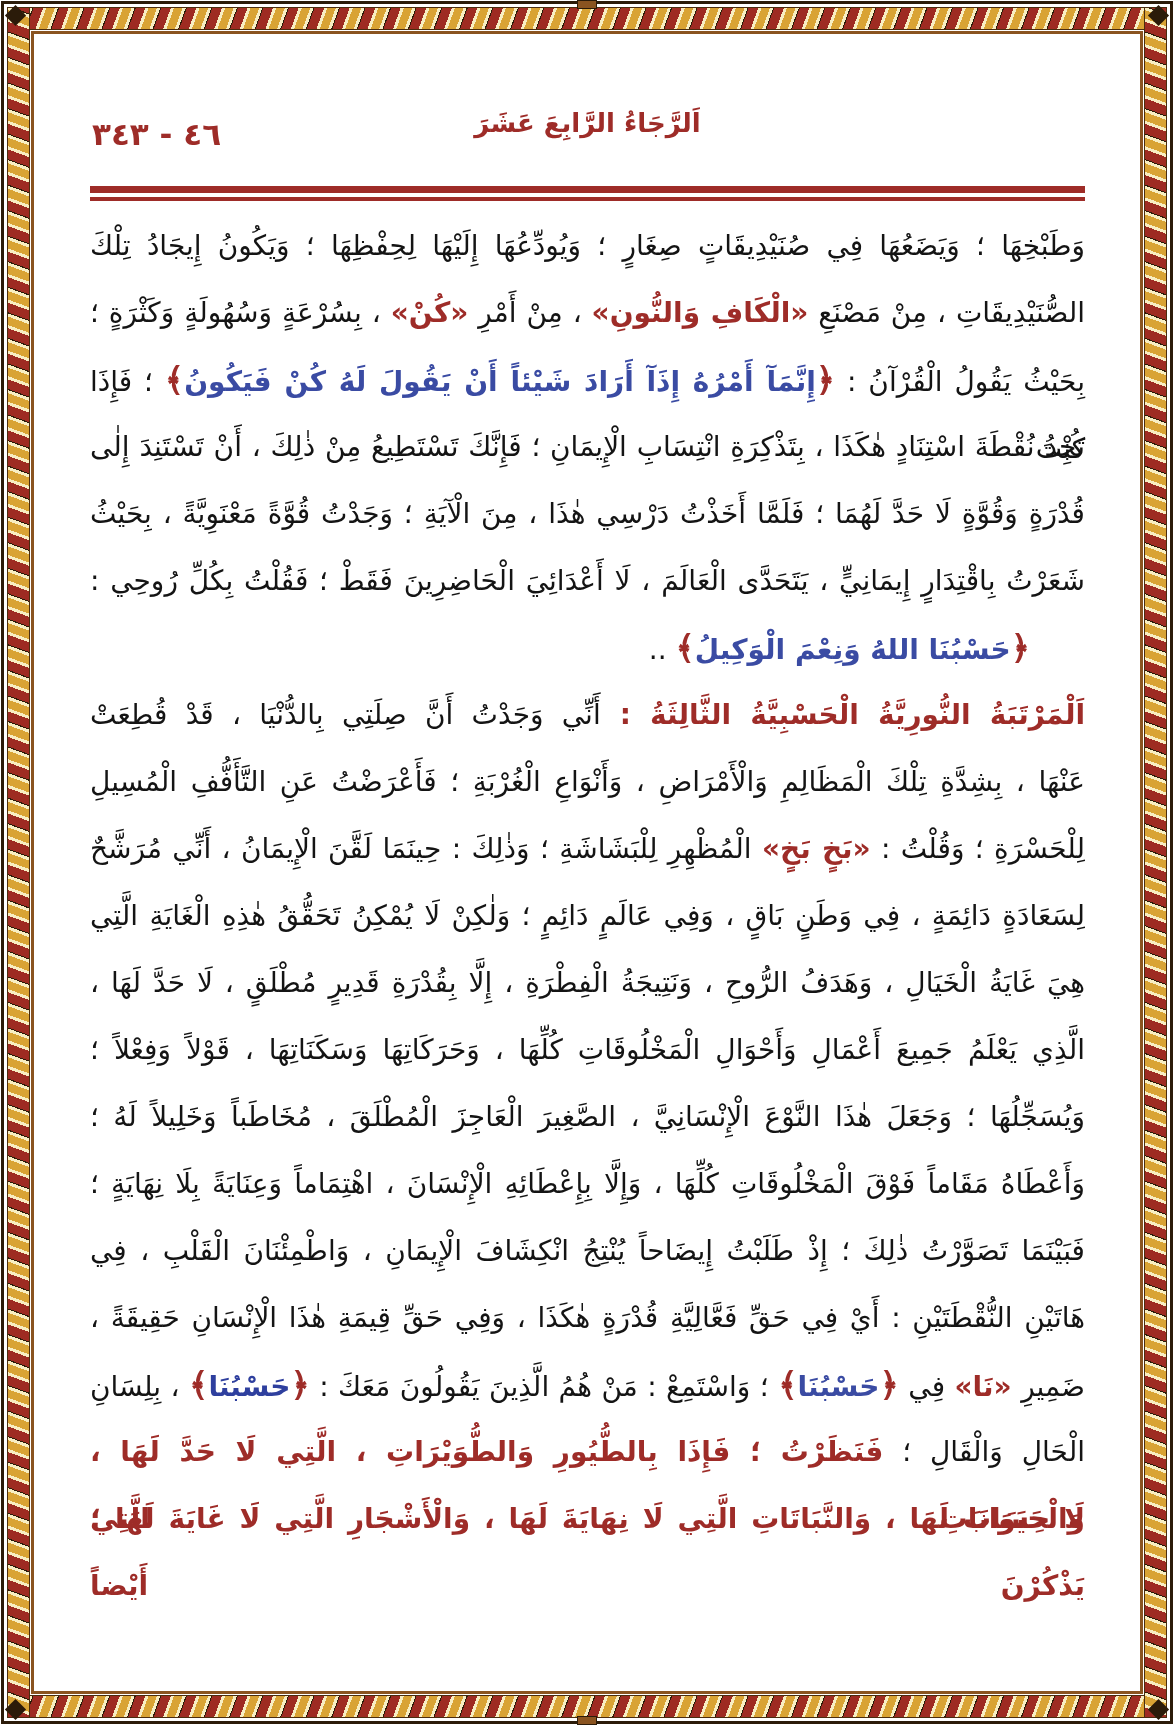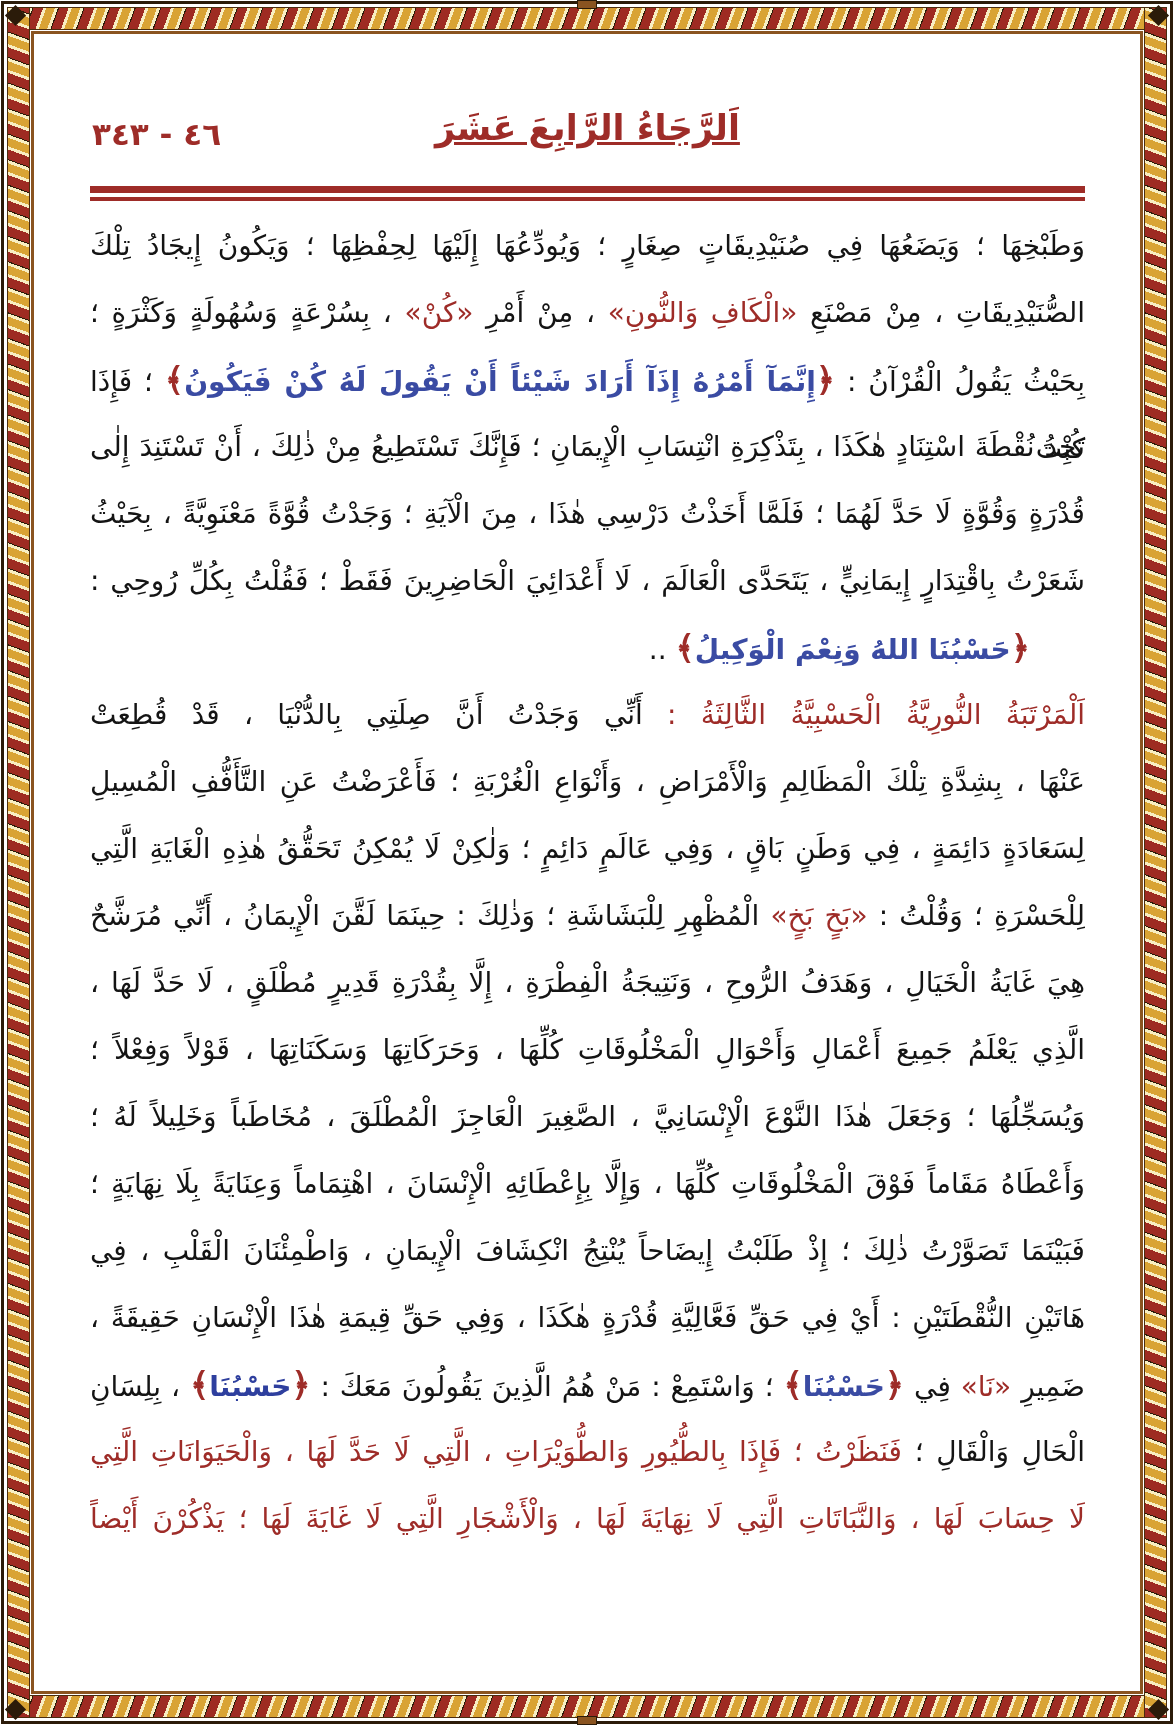--- a/index.html
+++ b/index.html
@@ -41,32 +41,32 @@
   .tab-top{top:0;} .tab-bottom{bottom:0;}
 
   
   .content{position:absolute;left:90px;right:89px;top:72px;direction:rtl;}
   .header-row{position:relative;height:72px;margin-top:30px;}
   .page-num{
     position:absolute;left:2px;top:14px;direction:rtl;
     color:var(--red);font-weight:bold;font-size:31px;letter-spacing:2px;
   }
   .page-title{
-    text-align:center;color:var(--red);font-weight:bold;font-size:35px;padding-top:6px;text-decoration:underline;
+    text-align:center;color:var(--red);font-weight:bold;font-size:26px;padding-top:6px;
   }
   .rule{margin-top:12px;border-top:7px solid var(--red);border-bottom:4px solid var(--red);height:4px;}
   .body-text{margin-top:11px;}
   .line{
     font-size:28px;line-height:67px;height:67px;color:var(--ink);
     text-align:justify;text-align-last:justify;white-space:nowrap;
   }
   .line.partial{text-align:right;text-align-last:right;padding-right:55px;}
   .seg{white-space:normal;}
   .seg-black{color:var(--ink);}
-  .seg-red{color:var(--red);font-weight:normal;}
+  .seg-red{color:var(--red);font-weight:bold;}
   .seg-blue{color:var(--blue);font-weight:bold;}
   .seg-blueBold{color:var(--blue-bold);font-weight:bold;}
   .seg-bracket{color:var(--red);font-weight:bold;font-size:33px;}
 </style>
 </head>
 <body>
 
 <div class="frame-edge"></div>
 <div class="band band-h band-top"></div>
 <div class="band band-h band-bottom"></div>
@@ -89,22 +89,22 @@
   <div class="body-text">
       <div class="line"><span class="seg seg-black">وَطَبْخِهَا ؛ وَيَضَعُهَا فِي صُنَيْدِيقَاتٍ صِغَارٍ ؛ وَيُودِّعُهَا إِلَيْهَا لِحِفْظِهَا ؛ وَيَكُونُ إِيجَادُ تِلْكَ</span></div>
       <div class="line"><span class="seg seg-black">الصُّنَيْدِيقَاتِ ، مِنْ مَصْنَعِ </span><span class="seg seg-red">«الْكَافِ وَالنُّونِ»</span><span class="seg seg-black"> ، مِنْ أَمْرِ </span><span class="seg seg-red">«كُنْ»</span><span class="seg seg-black"> ، بِسُرْعَةٍ وَسُهُولَةٍ وَكَثْرَةٍ ؛</span></div>
       <div class="line"><span class="seg seg-black">بِحَيْثُ يَقُولُ الْقُرْآنُ : </span><span class="seg seg-bracket">﴿</span><span class="seg seg-blue">إِنَّمَآ أَمْرُهُ إِذَآ أَرَادَ شَيْئاً أَنْ يَقُولَ لَهُ كُنْ فَيَكُونُ</span><span class="seg seg-bracket">﴾</span><span class="seg seg-black"> ؛ فَإِذَا كُنْتَ</span></div>
       <div class="line"><span class="seg seg-black">تَجِدُ نُقْطَةَ اسْتِنَادٍ هٰكَذَا ، بِتَذْكِرَةِ انْتِسَابِ الْإِيمَانِ ؛ فَإِنَّكَ تَسْتَطِيعُ مِنْ ذٰلِكَ ، أَنْ تَسْتَنِدَ إِلٰى</span></div>
       <div class="line"><span class="seg seg-black">قُدْرَةٍ وَقُوَّةٍ لَا حَدَّ لَهُمَا ؛ فَلَمَّا أَخَذْتُ دَرْسِي هٰذَا ، مِنَ الْآيَةِ ؛ وَجَدْتُ قُوَّةً مَعْنَوِيَّةً ، بِحَيْثُ</span></div>
       <div class="line"><span class="seg seg-black">شَعَرْتُ بِاقْتِدَارٍ إِيمَانِيٍّ ، يَتَحَدَّى الْعَالَمَ ، لَا أَعْدَائِيَ الْحَاضِرِينَ فَقَطْ ؛ فَقُلْتُ بِكُلِّ رُوحِي :</span></div>
       <div class="line partial"><span class="seg seg-bracket">﴿</span><span class="seg seg-blue">حَسْبُنَا اللهُ وَنِعْمَ الْوَكِيلُ</span><span class="seg seg-bracket">﴾</span><span class="seg seg-black"> ..</span></div>
       <div class="line"><span class="seg seg-red">اَلْمَرْتَبَةُ النُّورِيَّةُ الْحَسْبِيَّةُ الثَّالِثَةُ : </span><span class="seg seg-black">أَنِّي وَجَدْتُ أَنَّ صِلَتِي بِالدُّنْيَا ، قَدْ قُطِعَتْ</span></div>
       <div class="line"><span class="seg seg-black">عَنْهَا ، بِشِدَّةِ تِلْكَ الْمَظَالِمِ وَالْأَمْرَاضِ ، وَأَنْوَاعِ الْغُرْبَةِ ؛ فَأَعْرَضْتُ عَنِ التَّأَفُّفِ الْمُسِيلِ</span></div>
+      <div class="line"><span class="seg seg-black">لِلْحَسْرَةِ ؛ وَقُلْتُ : </span><span class="seg seg-red">«بَخٍ بَخٍ»</span><span class="seg seg-black"> الْمُظْهِرِ لِلْبَشَاشَةِ ؛ وَذٰلِكَ : حِينَمَا لَقَّنَ الْإِيمَانُ ، أَنِّي مُرَشَّحٌ</span></div>
       <div class="line"><span class="seg seg-black">لِسَعَادَةٍ دَائِمَةٍ ، فِي وَطَنٍ بَاقٍ ، وَفِي عَالَمٍ دَائِمٍ ؛ وَلٰكِنْ لَا يُمْكِنُ تَحَقُّقُ هٰذِهِ الْغَايَةِ الَّتِي</span></div>
-      <div class="line"><span class="seg seg-black">لِلْحَسْرَةِ ؛ وَقُلْتُ : </span><span class="seg seg-red">«بَخٍ بَخٍ»</span><span class="seg seg-black"> الْمُظْهِرِ لِلْبَشَاشَةِ ؛ وَذٰلِكَ : حِينَمَا لَقَّنَ الْإِيمَانُ ، أَنِّي مُرَشَّحٌ</span></div>
       <div class="line"><span class="seg seg-black">هِيَ غَايَةُ الْخَيَالِ ، وَهَدَفُ الرُّوحِ ، وَنَتِيجَةُ الْفِطْرَةِ ، إِلَّا بِقُدْرَةِ قَدِيرٍ مُطْلَقٍ ، لَا حَدَّ لَهَا ،</span></div>
       <div class="line"><span class="seg seg-black">الَّذِي يَعْلَمُ جَمِيعَ أَعْمَالِ وَأَحْوَالِ الْمَخْلُوقَاتِ كُلِّهَا ، وَحَرَكَاتِهَا وَسَكَنَاتِهَا ، قَوْلاً وَفِعْلاً ؛</span></div>
       <div class="line"><span class="seg seg-black">وَيُسَجِّلُهَا ؛ وَجَعَلَ هٰذَا النَّوْعَ الْإِنْسَانِيَّ ، الصَّغِيرَ الْعَاجِزَ الْمُطْلَقَ ، مُخَاطَباً وَخَلِيلاً لَهُ ؛</span></div>
       <div class="line"><span class="seg seg-black">وَأَعْطَاهُ مَقَاماً فَوْقَ الْمَخْلُوقَاتِ كُلِّهَا ، وَإِلَّا بِإِعْطَائِهِ الْإِنْسَانَ ، اهْتِمَاماً وَعِنَايَةً بِلَا نِهَايَةٍ ؛</span></div>
       <div class="line"><span class="seg seg-black">فَبَيْنَمَا تَصَوَّرْتُ ذٰلِكَ ؛ إِذْ طَلَبْتُ إِيضَاحاً يُنْتِجُ انْكِشَافَ الْإِيمَانِ ، وَاطْمِئْنَانَ الْقَلْبِ ، فِي</span></div>
       <div class="line"><span class="seg seg-black">هَاتَيْنِ النُّقْطَتَيْنِ : أَيْ فِي حَقِّ فَعَّالِيَّةِ قُدْرَةٍ هٰكَذَا ، وَفِي حَقِّ قِيمَةِ هٰذَا الْإِنْسَانِ حَقِيقَةً ،</span></div>
       <div class="line"><span class="seg seg-black">ضَمِيرِ </span><span class="seg seg-red">«نَا»</span><span class="seg seg-black"> فِي </span><span class="seg seg-bracket">﴿</span><span class="seg seg-blue">حَسْبُنَا</span><span class="seg seg-bracket">﴾</span><span class="seg seg-black"> ؛ وَاسْتَمِعْ : مَنْ هُمُ الَّذِينَ يَقُولُونَ مَعَكَ : </span><span class="seg seg-bracket">﴿</span><span class="seg seg-blueBold">حَسْبُنَا</span><span class="seg seg-bracket">﴾</span><span class="seg seg-black"> ، بِلِسَانِ</span></div>
       <div class="line"><span class="seg seg-black">الْحَالِ وَالْقَالِ ؛ </span><span class="seg seg-red">فَنَظَرْتُ ؛ فَإِذَا بِالطُّيُورِ وَالطُّوَيْرَاتِ ، الَّتِي لَا حَدَّ لَهَا ، وَالْحَيَوَانَاتِ الَّتِي</span></div>
       <div class="line"><span class="seg seg-red">لَا حِسَابَ لَهَا ، وَالنَّبَاتَاتِ الَّتِي لَا نِهَايَةَ لَهَا ، وَالْأَشْجَارِ الَّتِي لَا غَايَةَ لَهَا ؛ يَذْكُرْنَ أَيْضاً</span></div>
     </div>

